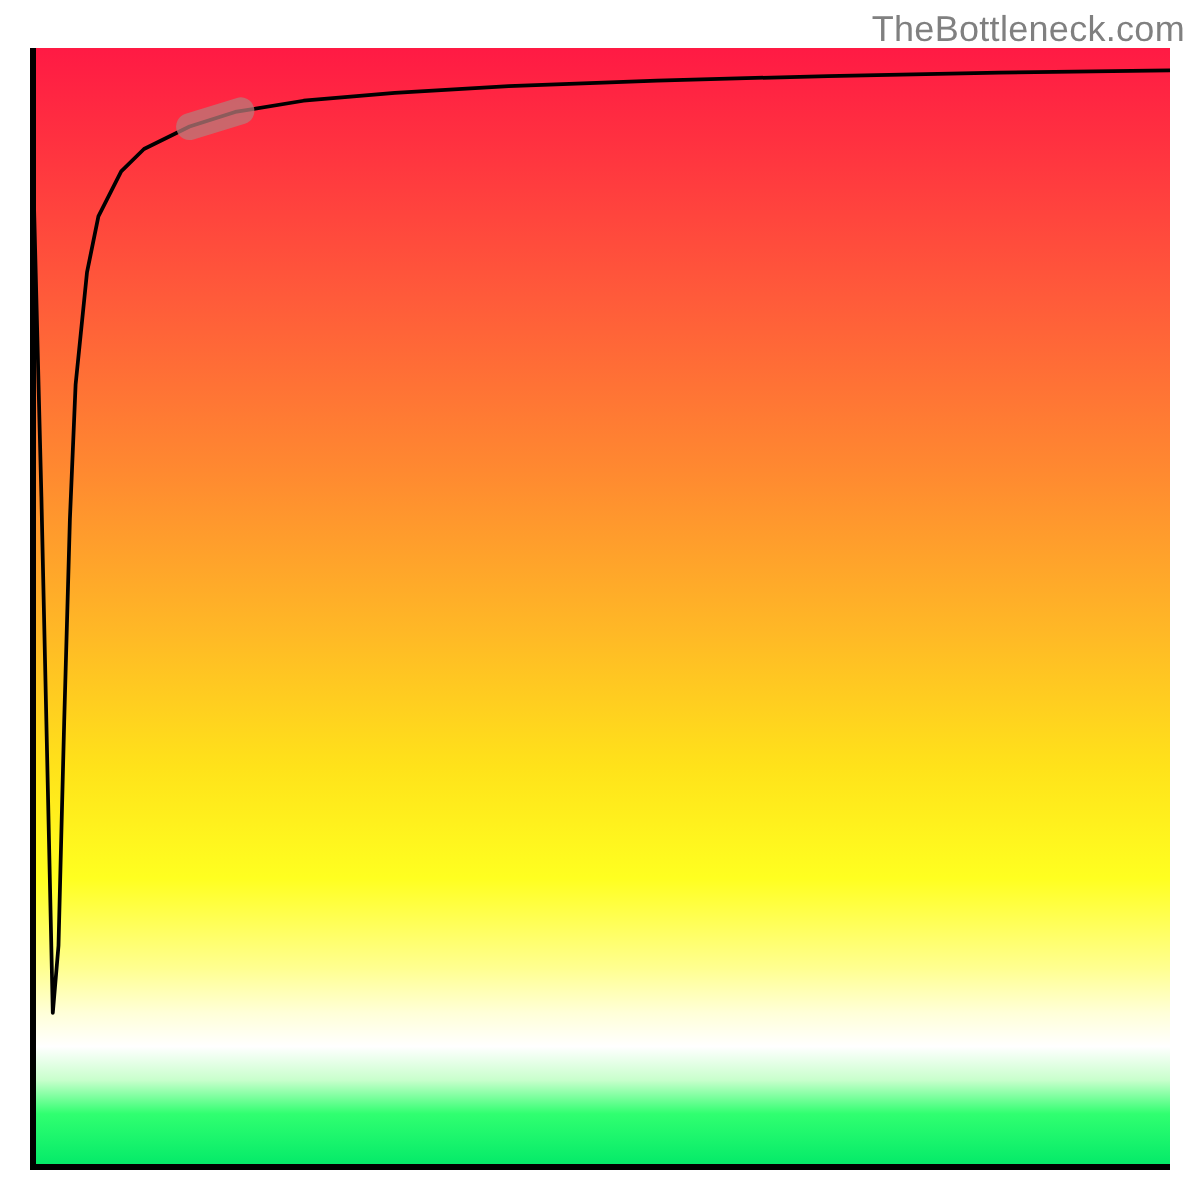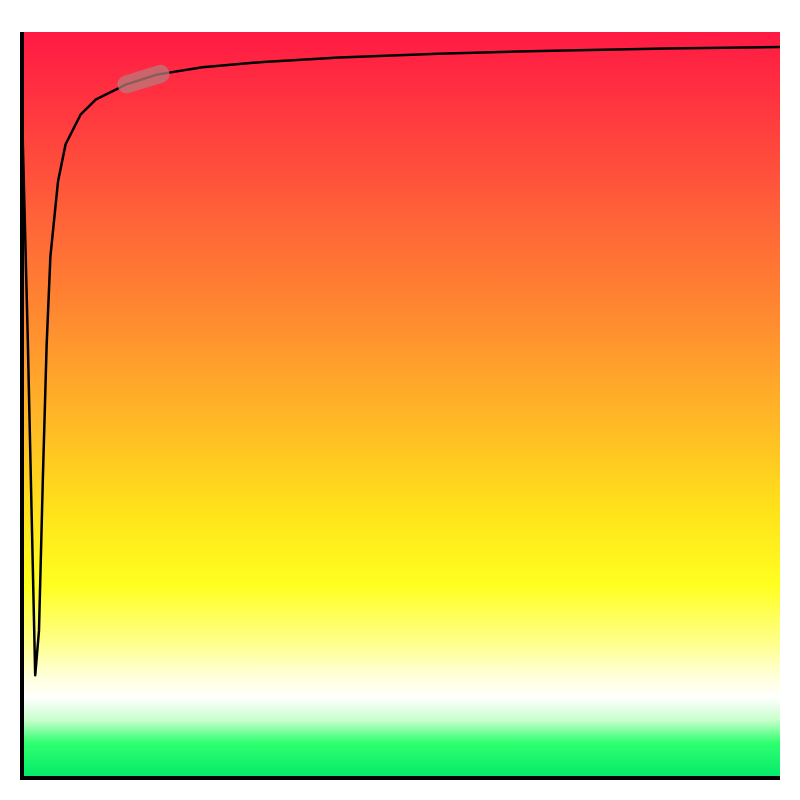--- a/index.html
+++ b/index.html
@@ -66,20 +66,21 @@
     font-size: 24px;
     font-weight: 400;
     letter-spacing: 0.2px;
   }
 </style>
 </head>
 <body>
 
 <div class="chart-wrap">
 
+  <div class="watermark">TheBottleneck.com</div>
 
   <div class="plot-area"></div>
 
   <svg class="curve-svg" viewBox="0 0 760 748" preserveAspectRatio="none">
     <path d="M0.00 0.00 L7.60 299.20 L15.20 643.28 L19.00 598.40 L22.80 448.80 L26.60 314.16 L30.40 224.40 L38.00 149.60 L45.60 112.20 L60.80 82.28 L76.00 67.32 L106.40 52.36 L136.80 42.64 L182.40 35.16 L243.20 29.92 L319.20 25.43 L418.00 21.69 L532.00 18.70 L646.00 16.46 L760.00 14.96" stroke="#000" stroke-width="2.5" fill="none" stroke-linecap="round" stroke-linejoin="round"></path>
     <line x1="106.40" y1="52.36" x2="140.60" y2="41.89" stroke="#b97a7a" stroke-opacity="0.75" stroke-width="18" stroke-linecap="round"></line>
   </svg>
 
   <div class="axis-frame"></div>
 

